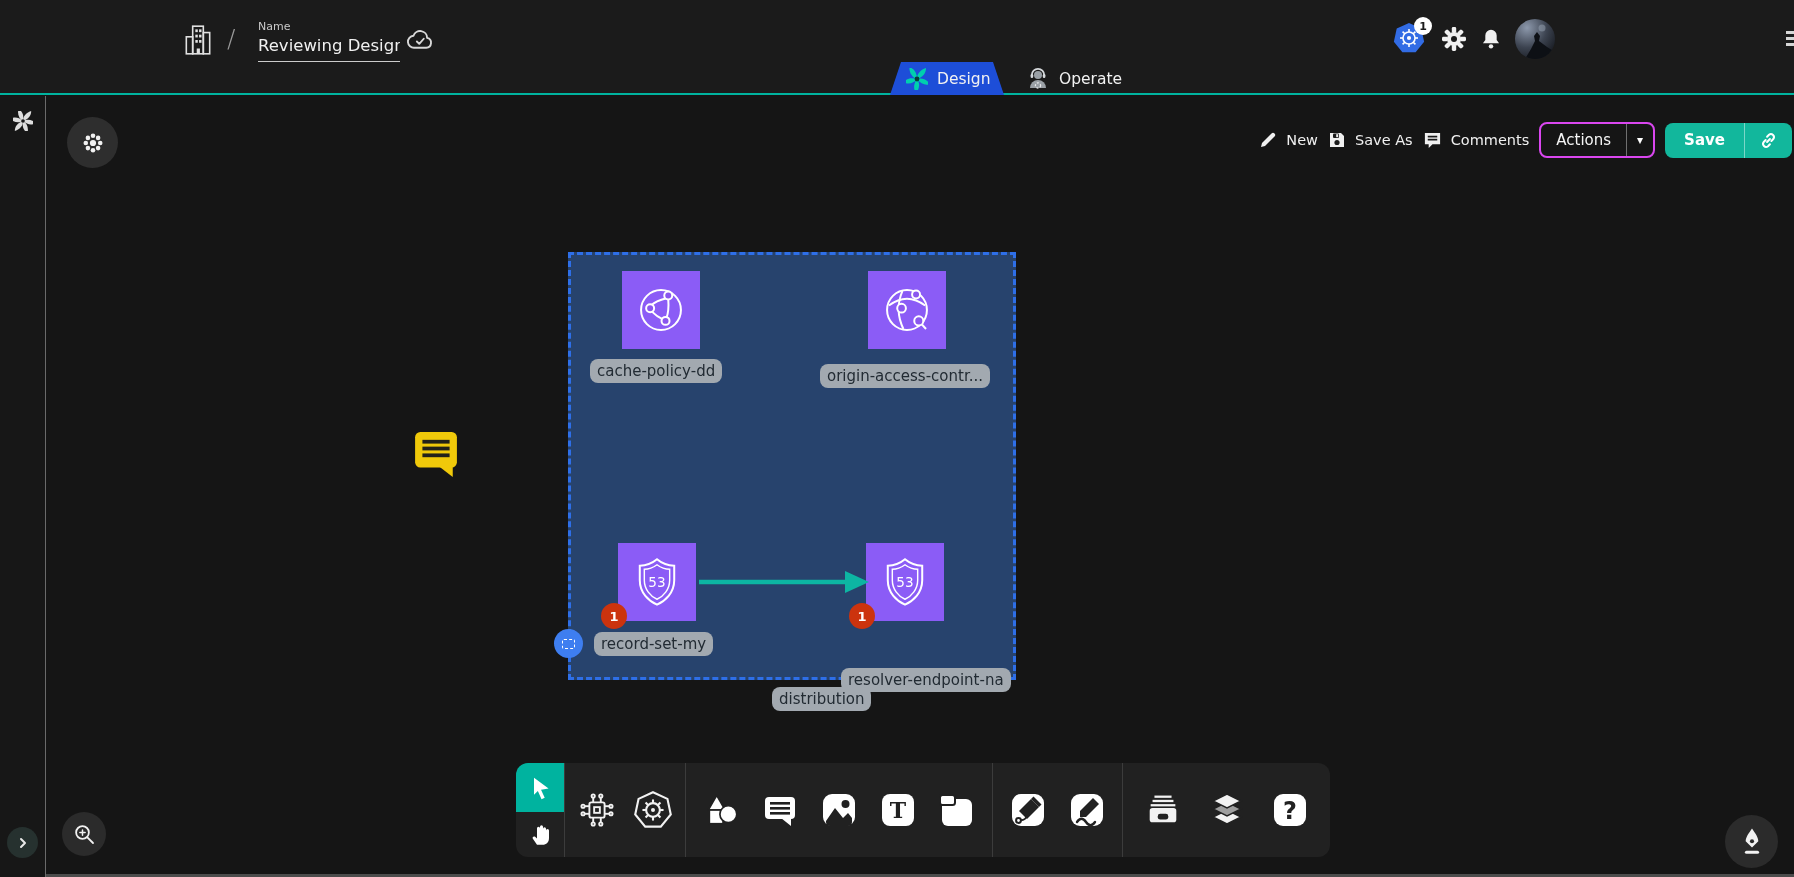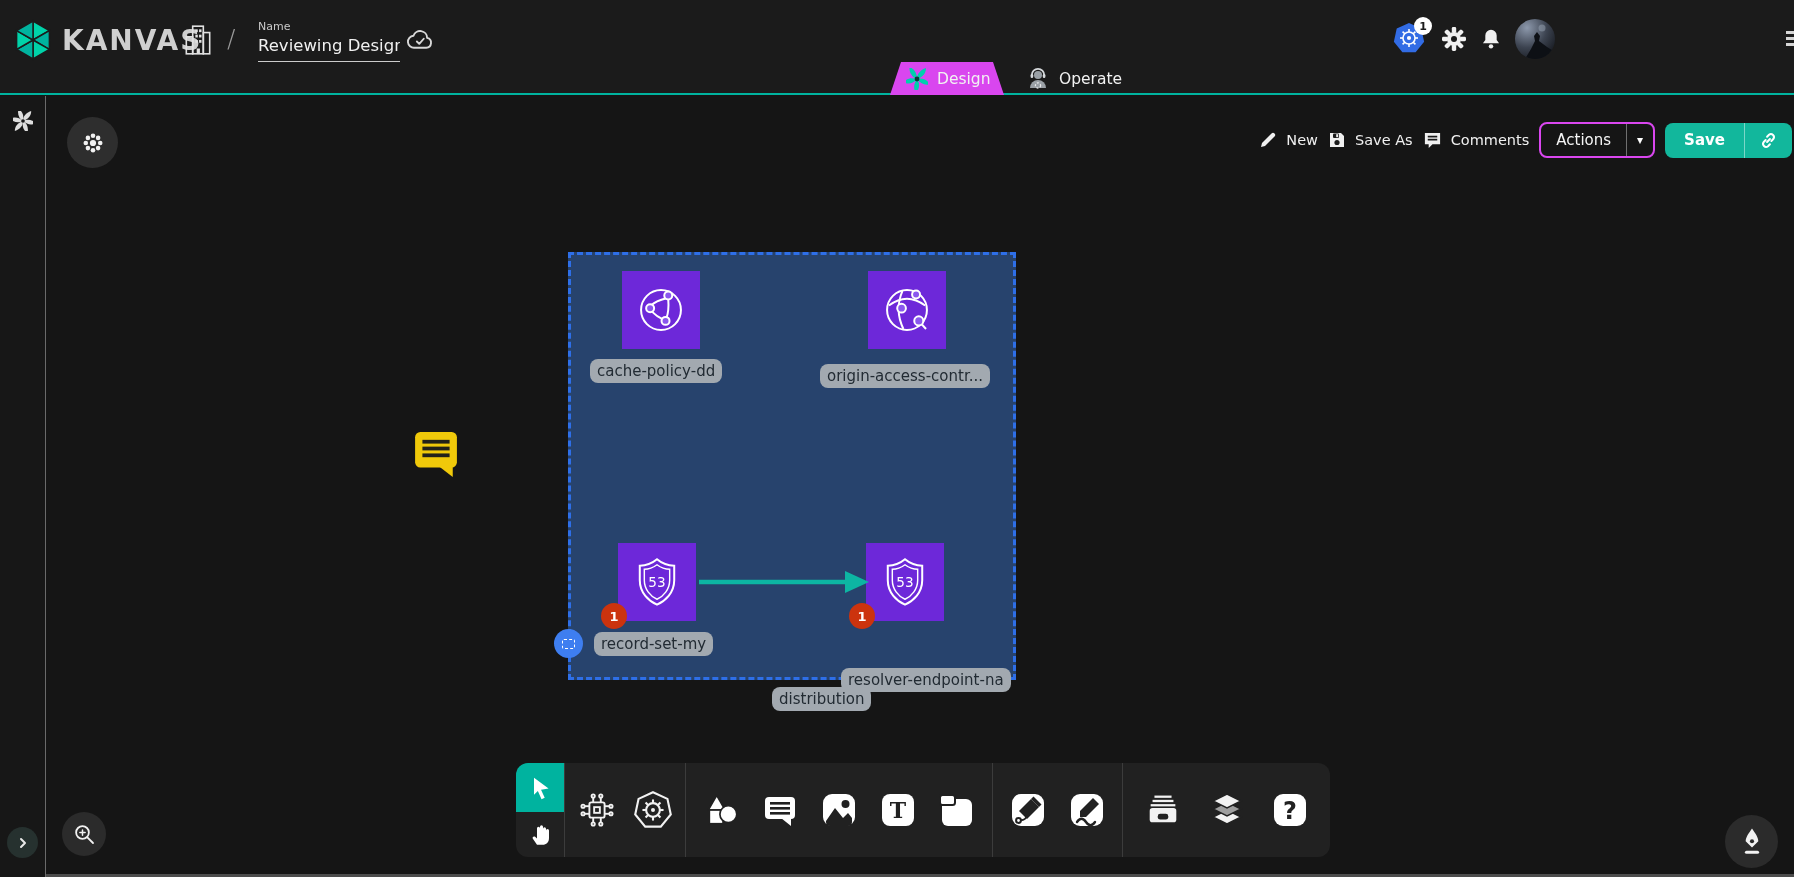--- a/index.html
+++ b/index.html
@@ -31,21 +31,21 @@
   .k8s-badge { position:absolute; right:-4px; top:-4px; width:18px; height:18px; background:#ffffff; color:#1b1b1b;
                border-radius:50%; font-size:11px; font-weight:700; display:flex; align-items:center; justify-content:center; }
   .icon-btn { background:none; border:none; cursor:pointer; display:flex; align-items:center; justify-content:center; }
   .avatar { width:40px; height:40px; border-radius:50%; overflow:hidden; cursor:pointer; }
   .burger { position:absolute; left:1786px; top:31px; width:14px; cursor:pointer; }
   .burger div { width:14px; height:2.5px; background:#d6d6d6; margin-bottom:3.5px; }
 
   
   .tab { position:absolute; top:62px; height:33px; display:flex; align-items:center; gap:9px;
          padding:0 16px; cursor:pointer; font-size:15.5px; color:#f2f2f2; }
-  .tab-design { left:890px; width:114px; background:#d946ef;
+  .tab-design { left:890px; width:114px; background:#1d4ed8;
                 clip-path:polygon(11px 0, calc(100% - 11px) 0, 100% 100%, 0 100%); }
   .tab-operate { left:1010px; }
 
   
   .actions-bar { position:absolute; top:121px; right:2px; height:38px; display:flex; align-items:center; gap:10px; z-index:30; }
   .txt-btn { display:flex; align-items:center; gap:9px; background:none; border:none; color:#f0f0f0;
              font-size:14.5px; font-family:"DejaVu Sans",sans-serif; cursor:pointer; }
   .actions-group { display:flex; align-items:stretch; border:2px solid #d946ef; border-radius:8px; overflow:hidden; }
   .actions-main { padding:7px 15px; font-size:15px; color:#f5f5f5; background:none; border:none; cursor:pointer; font-family:"DejaVu Sans",sans-serif; }
   .actions-caret { padding:7px 10px; border:none; border-left:1px solid #6f6f6f; background:none; color:#fff; cursor:pointer; font-size:12px; }
@@ -60,21 +60,21 @@
                  background:#26312f; border:none; cursor:pointer; display:flex; align-items:center; justify-content:center; }
 
   .fab { border:none; border-radius:50%; cursor:pointer; display:flex; align-items:center; justify-content:center; position:absolute; }
   .canvas-settings { left:67px; top:117px; width:51px; height:51px; background:#2e2e2e; }
   .zoom-btn { left:62px; top:812px; width:44px; height:44px; background:#2b2b2b; }
   .pen-btn { left:1725px; top:815px; width:53px; height:53px; background:#2b2b2b; }
 
   
   .selection-box { position:absolute; left:568px; top:252px; width:448px; height:428px;
                    background:rgba(58,113,198,.5); border:3px dashed #2e6fe8; cursor:move; }
-  .node-icon { position:absolute; width:78px; height:78px; background:#6d28d9; display:flex;
+  .node-icon { position:absolute; width:78px; height:78px; background:#8b5cf6; display:flex;
                align-items:center; justify-content:center; cursor:pointer; }
   .node-label { position:absolute; background:#a2a9b0; color:#222b33; font-size:15px; line-height:1.35;
                 padding:2px 7px; border-radius:8px; white-space:nowrap; cursor:pointer; }
   .count-badge { position:absolute; width:26px; height:26px; border-radius:50%; background:#cc330e; color:#fff;
                  font-size:13px; font-weight:700; display:flex; align-items:center; justify-content:center; z-index:6; }
   .sel-handle { position:absolute; left:554px; top:629px; width:29px; height:29px; border-radius:50%;
                 background:#3e7ef0; display:flex; align-items:center; justify-content:center; cursor:pointer; z-index:7; }
   .sel-handle div { width:13px; height:10px; border:1.6px dashed #fff; border-radius:2px; }
   .comment-marker { position:absolute; left:414px; top:432px; cursor:pointer; }
 
@@ -89,35 +89,20 @@
   .tool { width:46px; height:46px; background:none; border:none; cursor:pointer; display:flex; align-items:center; justify-content:center; }
 
   .bottom-edge { position:absolute; left:0; bottom:0; width:1794px; height:3px; background:#4c4c4c; }
   svg { display:block; }
 </style>
 </head>
 <body>
 
 <div class="header">
 
-  <div class="logo-wrap">
-    <span>
-      <svg width="42" height="42" viewBox="0 0 40 40">
-        <g stroke="#1b1b1b" stroke-width="1.4">
-          <polygon points="20,20 20,2 35.6,11" fill="#00d3a9"></polygon>
-          <polygon points="20,20 35.6,11 35.6,29" fill="#00b39f"></polygon>
-          <polygon points="20,20 35.6,29 20,38" fill="#00d3a9"></polygon>
-          <polygon points="20,20 20,38 4.4,29" fill="#00b39f"></polygon>
-          <polygon points="20,20 4.4,29 4.4,11" fill="#00d3a9"></polygon>
-          <polygon points="20,20 4.4,11 20,2" fill="#00b39f"></polygon>
-        </g>
-      </svg>
-    </span>
-    <span class="logo-text">KANVAS</span>
-  </div>
 
   <button class="icon-btn org-btn">
     <span>
       <svg width="30" height="34" viewBox="0 0 28 32" fill="none" stroke="#e2e2e2" stroke-width="1.5">
         <rect x="9" y="3" width="10" height="26"></rect>
         <rect x="3" y="13" width="6" height="16"></rect>
         <rect x="19" y="9" width="6" height="20"></rect>
         <g fill="#e2e2e2" stroke="none">
           <rect x="11.5" y="6" width="2.3" height="2.6"></rect>
             <rect x="15" y="6" width="2.3" height="2.6"></rect>

